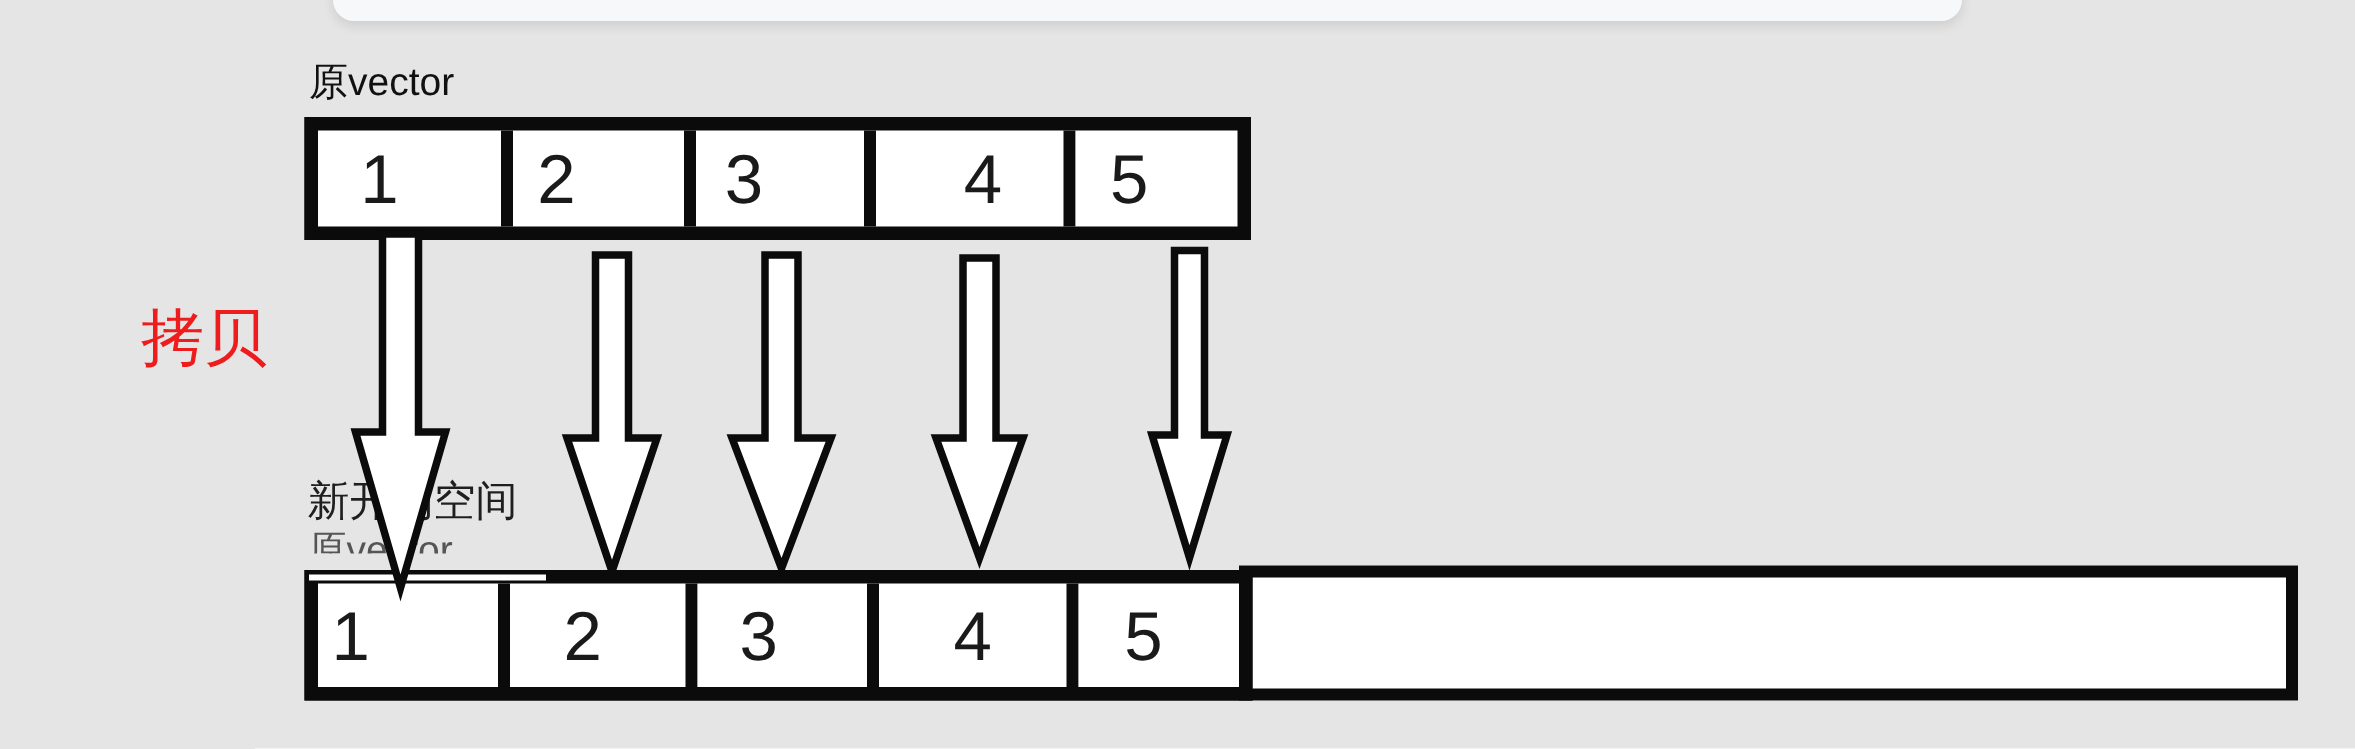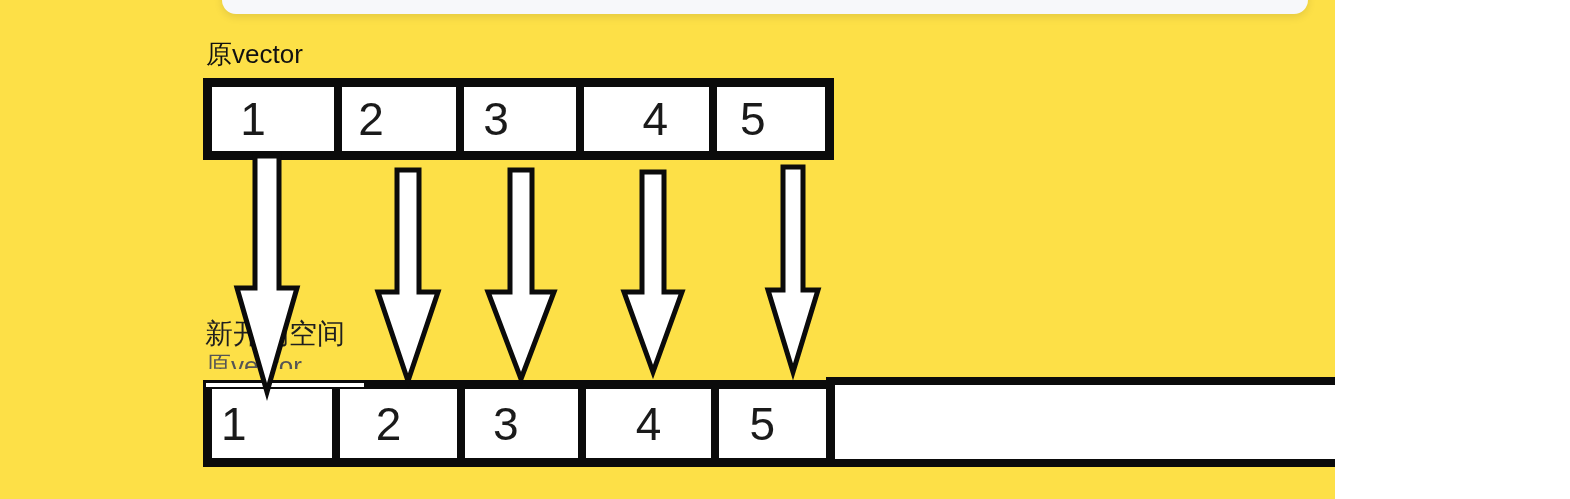--- a/index.html
+++ b/index.html
@@ -1,23 +1,23 @@
 <!DOCTYPE html>
 <html><head>
 <meta charset="utf-8">
 <style>
   * { margin: 0; padding: 0; box-sizing: border-box; }
   html, body { background: #ffffff; }
   body { font-family: "Liberation Sans", "DejaVu Sans", sans-serif; }
 
   .stage {
     position: relative;
-    width: 1335px;
+    width: 1570px;
     height: 499px;
-    background: #fde047;
+    background: #e5e5e5;
     overflow: hidden;
   }
 
   
   .top-panel {
     position: absolute;
     left: 222px; top: -22px;
     width: 1086px; height: 36px;
     background: #f7f8fa;
     border-radius: 0 0 14px 14px;
@@ -153,20 +153,21 @@
         <span>3</span>
       </div>
     <div class="cell">
         <span>4</span>
       </div>
     <div class="cell">
         <span>5</span>
       </div>
   </div>
 
+  <div class="lbl lbl-copy">拷贝</div>
 
   <div class="lbl lbl-newspace">新开的空间</div>
 
   <div class="lbl-hidden-wrap">
     <span>原vector</span>
   </div>
   <div class="white-strip"></div>
 
   <div class="vec-row row-copy">
     <div class="cell">

